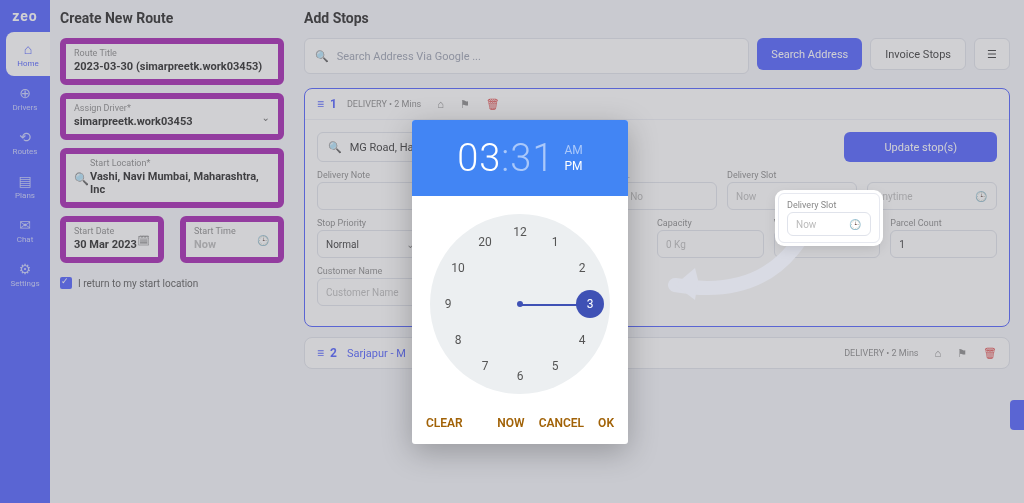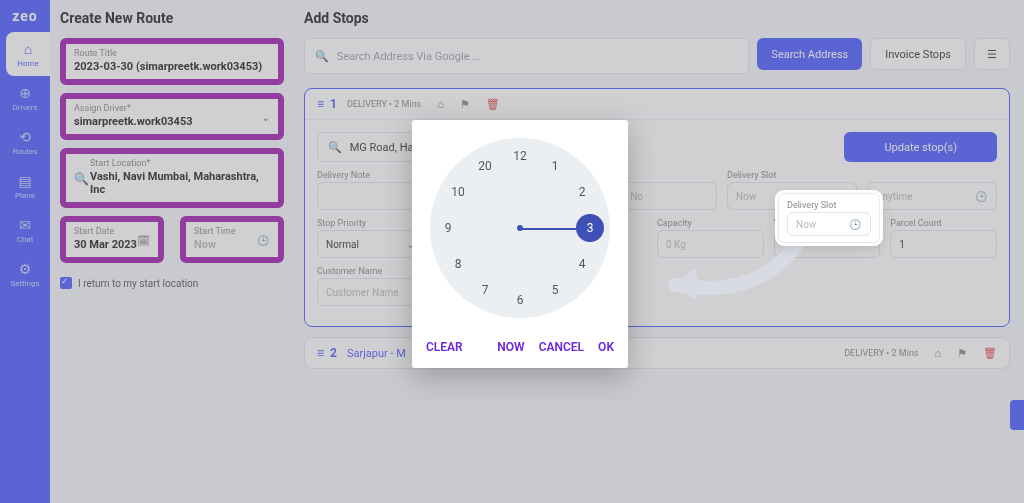--- a/index.html
+++ b/index.html
@@ -68,21 +68,21 @@
     .tp-ampm { display:flex; flex-direction:column; font-size: 12px; gap:2px; }
     .tp-ampm .dim { opacity:0.55; }
 
     .tp-clock { position:relative; width: 180px; height: 180px; margin: 18px auto 12px auto; }
     .clock-face { position:absolute; inset:0; border-radius:50%; background:#eceff1; }
     .knum { position:absolute; width:24px; height:24px; display:flex; align-items:center; justify-content:center; font-size:12px; color:#555; }
     .hand { position:absolute; left:50%; top:50%; width:70px; height:2px; background:#3f51b5; transform-origin: 0 50%; }
     .hand-dot { position:absolute; left:50%; top:50%; width:6px; height:6px; background:#3f51b5; border-radius:50%; transform:translate(-50%,-50%); }
     .sel-num { position:absolute; width:28px; height:28px; border-radius:50%; background:#3f51b5; color:#fff; display:flex; align-items:center; justify-content:center; font-size:12px; }
 
-    .tp-actions { display:flex; justify-content:space-between; padding: 10px 14px 14px 14px; font-size: 12px; font-weight: 600; color:#6d28d9; }
+    .tp-actions { display:flex; justify-content:space-between; padding: 10px 14px 14px 14px; font-size: 12px; font-weight: 600; color:#a16207; }
     .tp-actions .tg { display:flex; gap:14px; }
     .tp-actions span { cursor:pointer; }
 
     .spot { position:absolute; z-index: 10; border-radius: 6px; background:#fff; border:1px solid #e7e9f0; box-shadow: 0 0 0 3px #fff, 0 4px 14px rgba(0,0,0,.15); padding: 6px 8px; }
     .spot .if-label { margin-bottom:2px; }
     .spot .if-box { height:24px; width: 84px; }
 
     .arrow-svg { position:absolute; z-index: 9; }
 
     .fab-bar { position:absolute; right:0; top: 400px; width: 14px; height: 30px; background:#4b5bff; border-radius: 4px 0 0 4px; z-index:2; }
@@ -285,20 +285,29 @@
       <span class="ric">🕒</span>
     </div>
 </div>
 
 <svg class="arrow-svg" style="left:650px; top:230px;" width="170" height="90">
   <path d="M 150 10 Q 110 70, 25 55" stroke="#d9dbe4" stroke-width="14" fill="none" stroke-linecap="round"></path>
   <path d="M 25 55 L 45 38 L 48 50 L 45 70 Z" fill="#d9dbe4"></path>
 </svg>
 
 <div class="time-picker">
+  <div class="tp-head">
+    <div class="tp-time">
+      <span>03</span><span class="dim">:</span><span class="dim">31</span>
+    </div>
+    <div class="tp-ampm">
+      <span class="dim">AM</span>
+      <span>PM</span>
+    </div>
+  </div>
   <div class="tp-clock">
     <div class="clock-face"></div>
     <div class="hand" style="transform: rotate(0deg)"></div>
     <div class="hand-dot"></div>
     <div class="sel-num" style="left:146px; top:76px;">3</div>
     <div class="knum" style="left:78px; top:6px">12</div>
     <div class="knum" style="left:113px; top:16px">1</div>
     <div class="knum" style="left:140px; top:42px">2</div>
     <div class="knum" style="left:140px; top:114px">4</div>
     <div class="knum" style="left:113px; top:140px">5</div>

